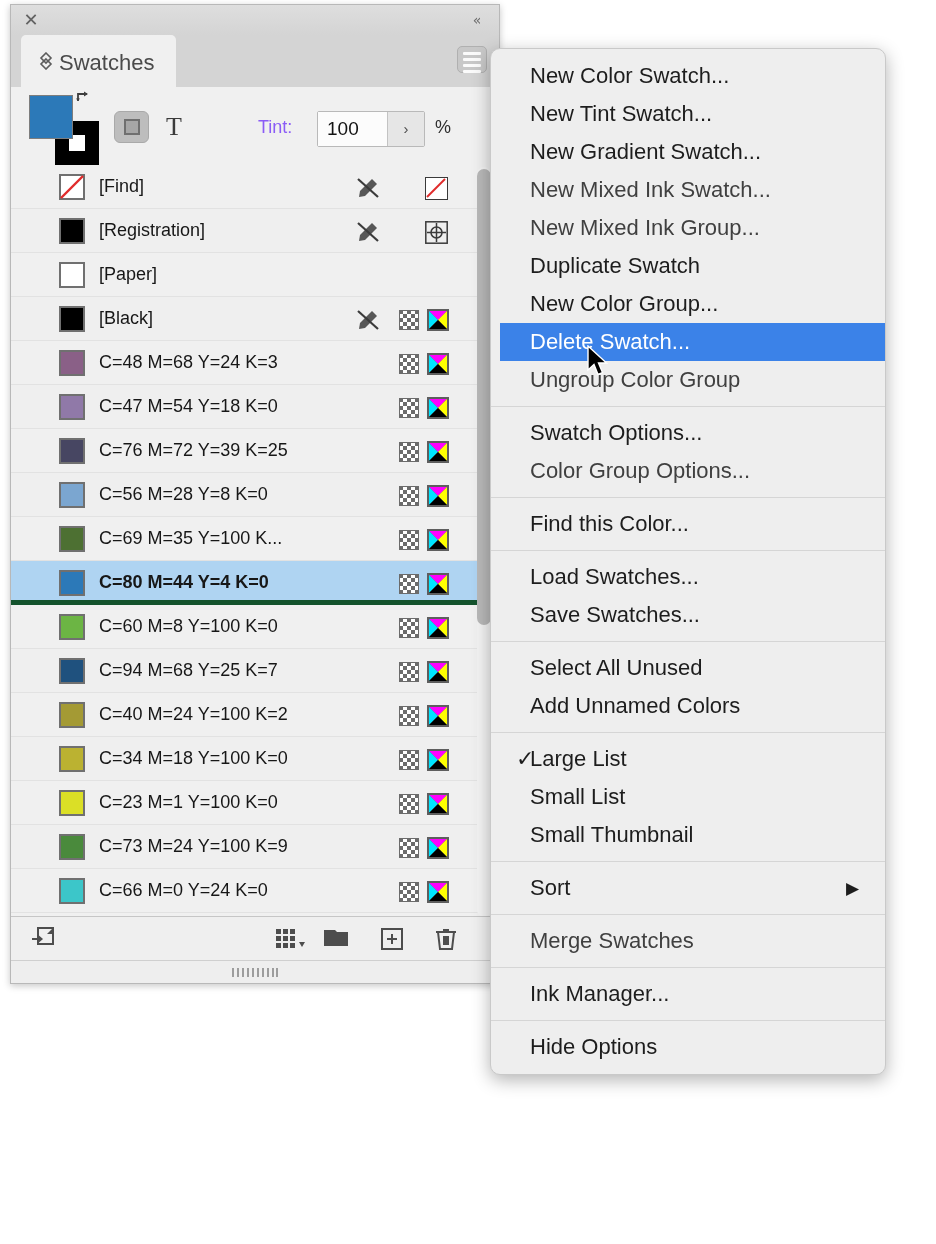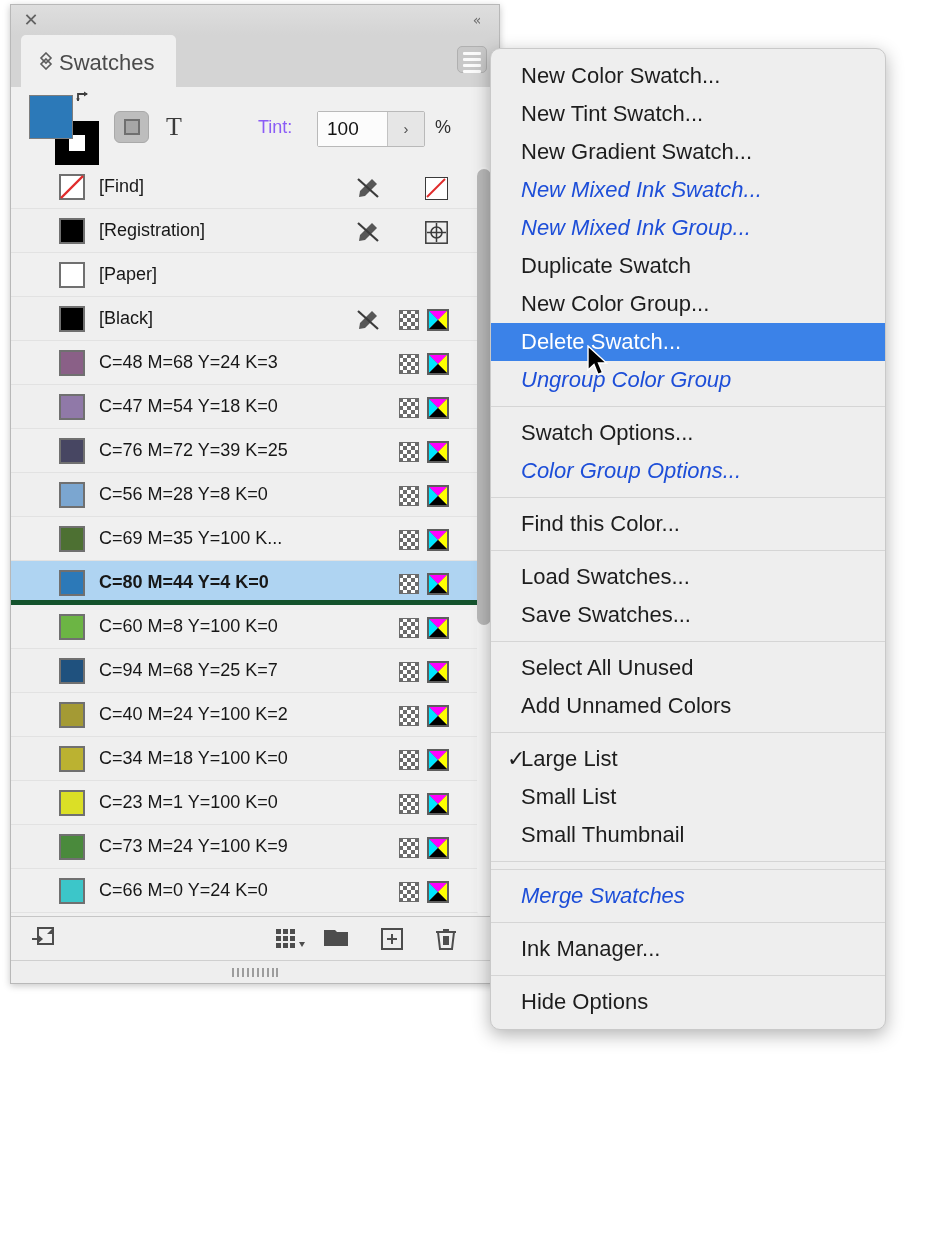--- a/index.html
+++ b/index.html
@@ -169,23 +169,23 @@
     border:1px solid #c9c9c9;
     border-radius:10px;
     box-shadow:0 5px 18px rgba(0,0,0,.3);
     box-sizing:border-box;
     padding:8px 0 8px 0;
     overflow:hidden;
   }
   .mi{
     position:relative;height:38px;line-height:38px;
     font-size:22px;color:#1d1d1d;
-    padding-left:30px;white-space:nowrap;cursor:default;
-  }
-  .mi.disabled{color:#1d4ed8;font-style:italic;}
+    padding-left:30px;white-space:nowrap;cursor:default;margin-left:9px;
+  }
+  .mi.disabled{color:#404040;}
   .mi.hl{background:#3b82e8;color:#ffffff;}
   .mi .tick{
     position:absolute;left:16px;top:0;font-size:22px;color:#1d1d1d;
     font-family:"DejaVu Sans",sans-serif;
   }
   .mi .subarrow{
     position:absolute;right:26px;top:0;font-size:17px;color:#1d1d1d;
     font-family:"DejaVu Sans",sans-serif;
   }
   .sep{height:1px;background:#d5d5d5;margin:7px 0;}
@@ -763,20 +763,21 @@
     <div class="mi"><span>Load Swatches...</span></div>
     <div class="mi"><span>Save Swatches...</span></div>
     <div class="sep"></div>
     <div class="mi"><span>Select All Unused</span></div>
     <div class="mi"><span>Add Unnamed Colors</span></div>
     <div class="sep"></div>
     <div class="mi"><span class="tick">✓</span><span>Large List</span></div>
     <div class="mi"><span>Small List</span></div>
     <div class="mi"><span>Small Thumbnail</span></div>
     <div class="sep"></div>
+    <div class="mi"><span>Sort</span><span class="subarrow">▶</span></div>
     <div class="sep"></div>
     <div class="mi disabled"><span>Merge Swatches</span></div>
     <div class="sep"></div>
     <div class="mi"><span>Ink Manager...</span></div>
     <div class="sep"></div>
     <div class="mi"><span>Hide Options</span></div>
   </div>
 
 <div class="cursor">
   <svg width="26" height="34" viewBox="0 0 26 34">

